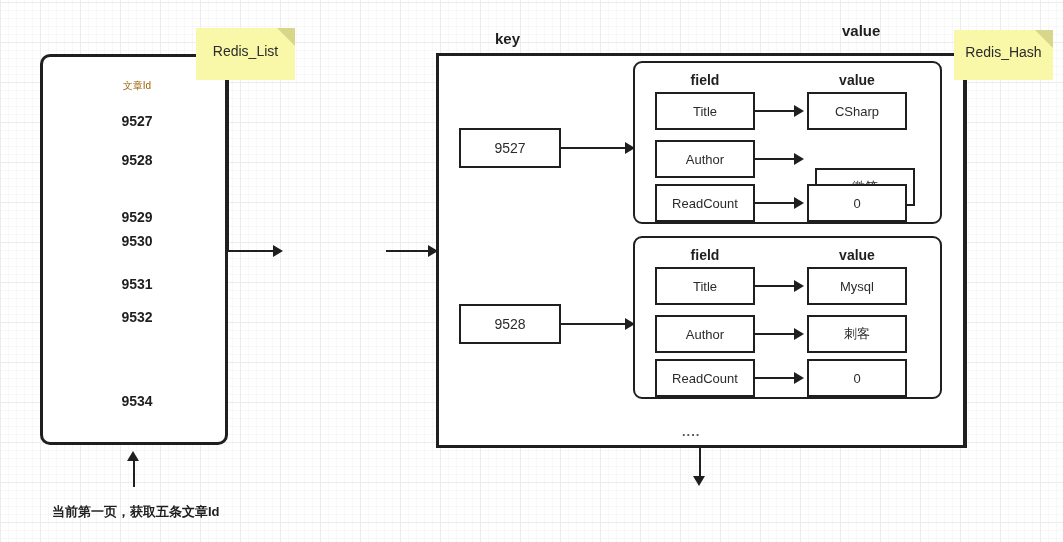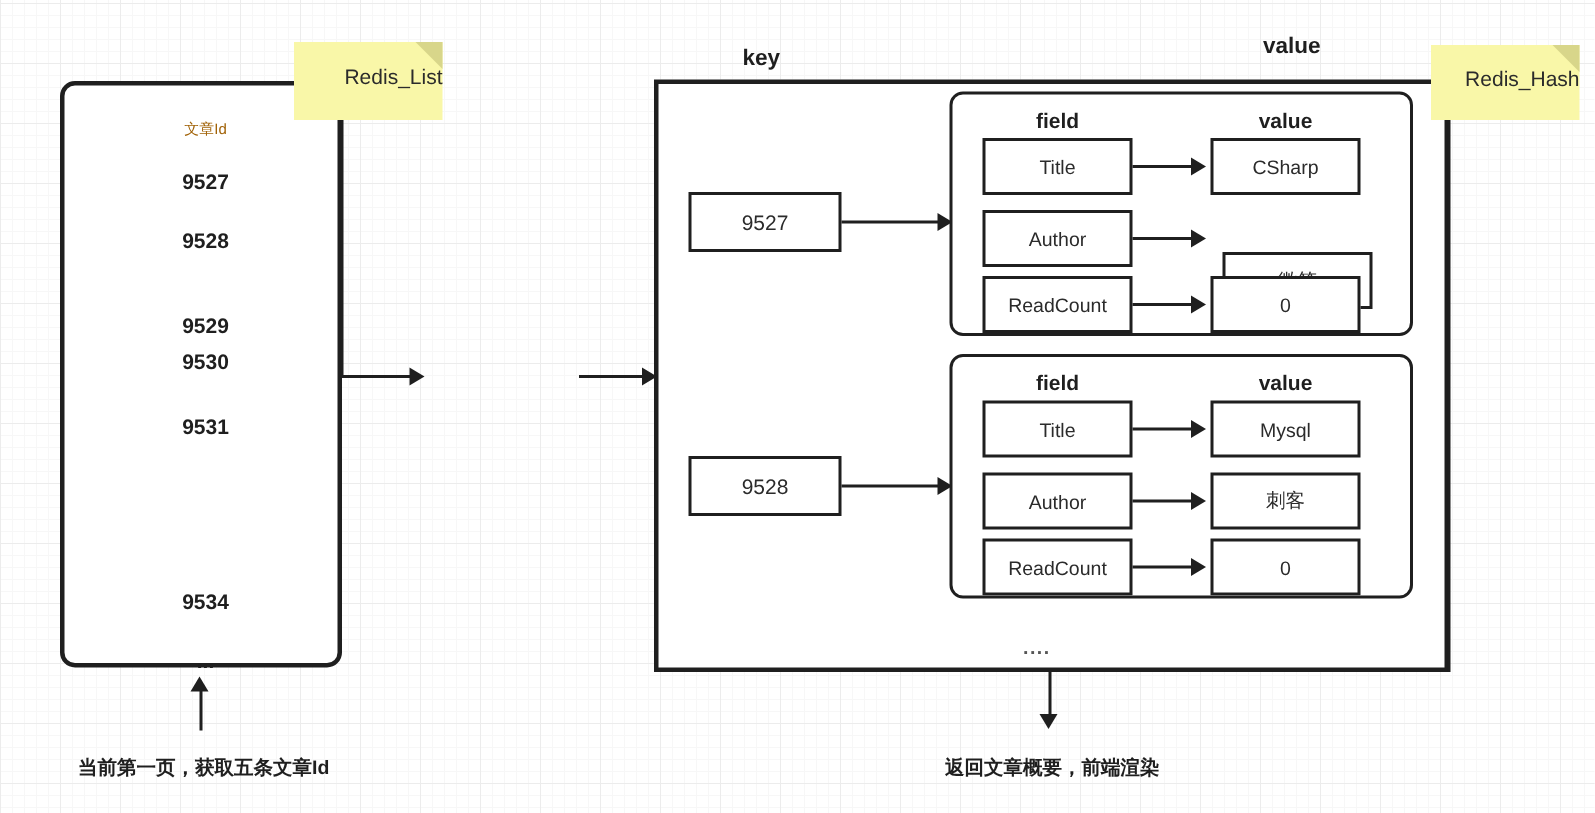--- a/index.html
+++ b/index.html
@@ -123,21 +123,21 @@
   }
 
   
   .note {
     position: absolute;
     background: #f9f7a8;
     color: #2b2b2b;
     font-size: 14px;
     display: flex;
     align-items: center;
-    justify-content: flex-end;
+    justify-content: center;
     box-sizing: border-box;
     padding-bottom: 6px;
   }
   .note .fold {
     position: absolute;
     right: 0;
     top: 0;
     width: 0; height: 0;
     border-left: 18px solid transparent;
     border-top: 18px solid #d8d68a;
@@ -218,20 +218,21 @@
 
 <div id="canvas">
 
   <div class="box rounded" id="list-box">
     <div id="list-header">文章Id</div>
     <div class="list-item" style="top:56px">9527</div>
     <div class="list-item" style="top:95px">9528</div>
     <div class="list-item" style="top:152px">9529</div>
     <div class="list-item" style="top:176px">9530</div>
     <div class="list-item" style="top:219px">9531</div>
+    <div class="list-item" style="top:252px">9532</div>
     <div class="list-item" style="top:336px">9534</div>
     <div class="list-item" style="top:375px">...</div>
   </div>
 
   <div class="v-line" style="left:227px; top:80px; height:171px;"></div>
 
   <div class="h-line" style="left:227px; top:250px; width:48px;"></div>
   <div class="arrow-r" style="left:273px; top:245px;"></div>
 
   <div class="note" style="left:196px; top:28px; width:99px; height:52px;">
@@ -309,15 +310,14 @@
 
   <div class="v-line" style="left:965px; top:80px; height:368px;"></div>
 
   <div class="note" style="left:954px; top:30px; width:99px; height:50px;">
     <span class="fold"></span>
     <span>Redis_Hash</span>
   </div>
 
   <div class="v-line" style="left:699px; top:448px; height:30px;"></div>
   <div class="arrow-d" style="left:693px; top:476px;"></div>
-  <div class="caption" style="left:630px; top:503px;">返回文章概要，前端渲染</div>
 
 </div>
 
 </body></html>

